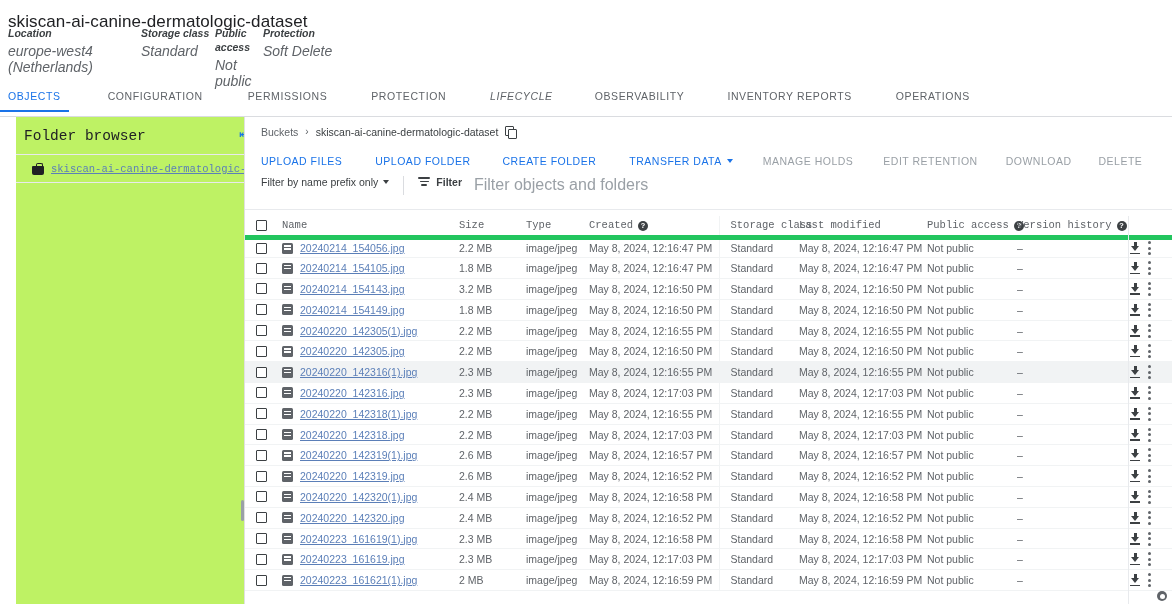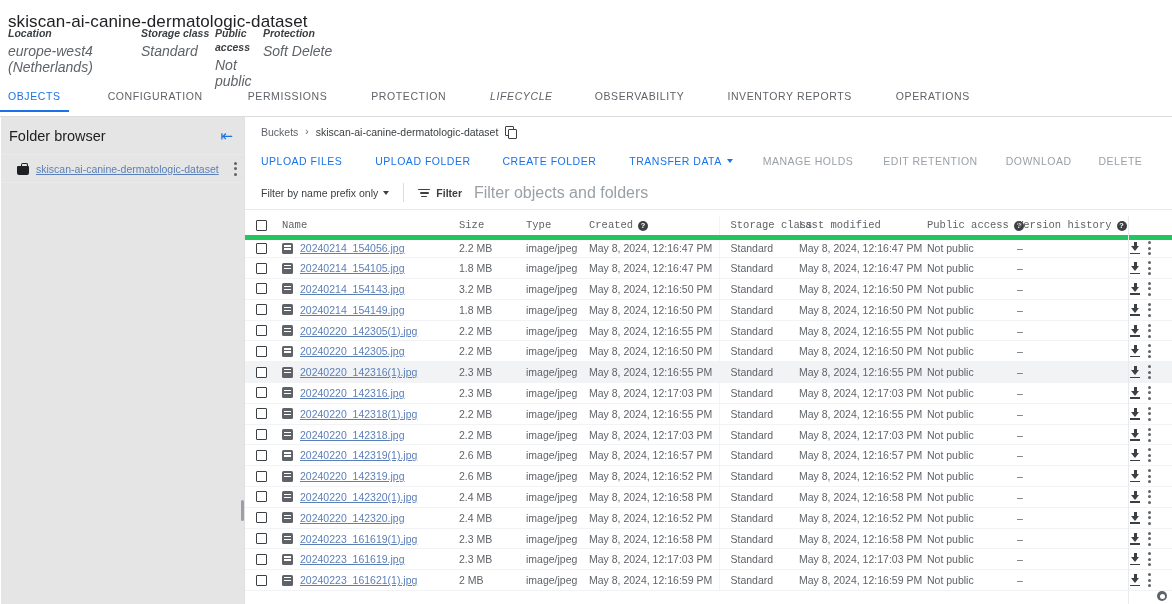--- a/index.html
+++ b/index.html
@@ -42,22 +42,23 @@
   .tab.active:after {
     content:""; position:absolute; left:-8px; right:-8px; bottom:-1px;
     height:2px; background:#1a73e8;
   }
   .t0{ margin-left:8px; } .t1{ margin-left:47px; } .t2{ margin-left:45px; }
   .t3{ margin-left:44px; } .t4{ margin-left:44px;font-style:italic; } .t5{ margin-left:42px; }
   .t6{ margin-left:43px; } .t7{ margin-left:44px; }
 
   
   .folder-panel {
-    position:absolute; left:1px; top:117px; width:244px; height:487px;
-    background:#e5e5e5;
+    position:absolute; left:16px; top:117px; width:244px; height:487px;
+    background:#bef264;
+    font-family:Liberation Mono, monospace;
   }
   .fp-header {
     position:relative; height:37px; display:flex; align-items:center;
     padding:0 8px 0 8px;
   }
   .fp-title { font-size:14.5px; color:#202124; flex:1; }
   .fp-collapse {
     color:#1a73e8; font-size:15px; cursor:pointer; line-height:1;
     padding:2px 4px;
   }
@@ -122,21 +123,21 @@
   .a0{margin-right:33px;} .a1{margin-right:32px;} .a2{margin-right:33px;}
   .a3{margin-right:30px;} .a4{margin-right:30px;} .a5{margin-right:28px;}
   .a6{margin-right:27px;}
   .caret-down {
     display:inline-block; margin-left:5px; width:0; height:0;
     border-left:3.5px solid transparent; border-right:3.5px solid transparent;
     border-top:4px solid currentColor; vertical-align:2px;
   }
 
   .filterbar {
-    display:flex; align-items:center; height:34px; padding-left:16px;
+    display:flex; align-items:flex-start; height:34px; padding-left:16px;
     border-bottom:1px solid #e8eaed; position:relative;
   }
   .fb-prefix { font-size:10.5px; color:#3c4043; cursor:pointer; white-space:nowrap; }
   .fb-vsep { width:1px; height:19px; background:#dadce0; margin:0 14px; }
   .fb-filter-icon { width:12px; height:10px; position:relative; margin-right:6px; }
   .fb-filter-icon i { position:absolute; left:0; height:1.6px; background:#3c4043; border-radius:1px; }
   .fb-filter-icon i:nth-child(1){ top:1px; width:12px; }
   .fb-filter-icon i:nth-child(2){ top:4.5px; width:9px; left:1.5px; }
   .fb-filter-icon i:nth-child(3){ top:8px; width:6px; left:3px; }
   .fb-filter-label { font-size:10.5px; color:#3c4043; font-weight:700; margin-right:12px; }

